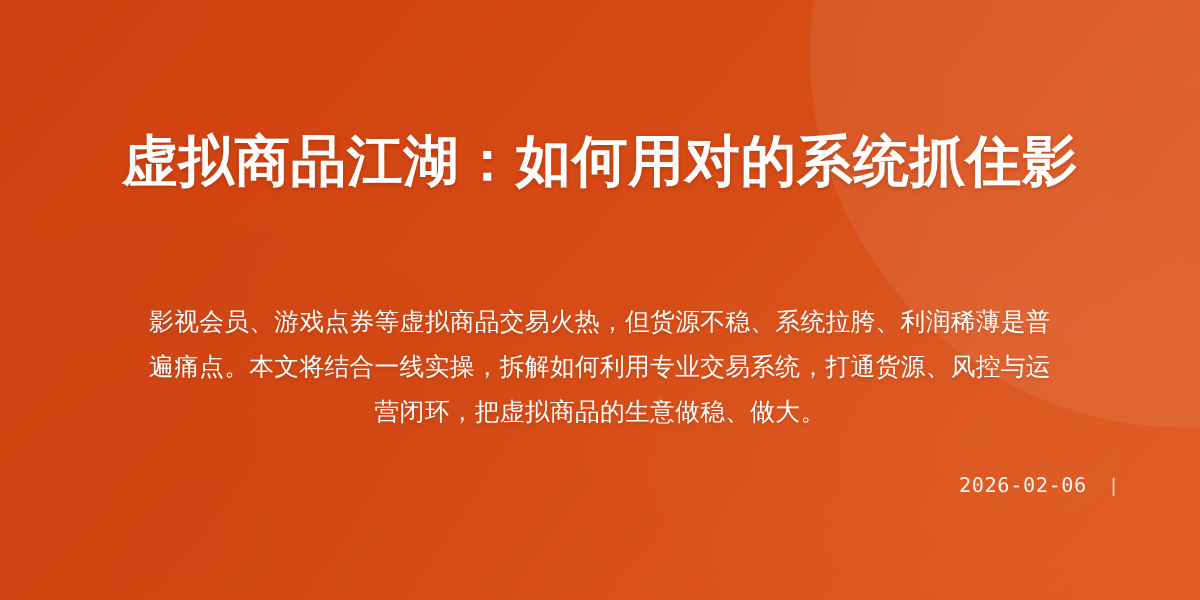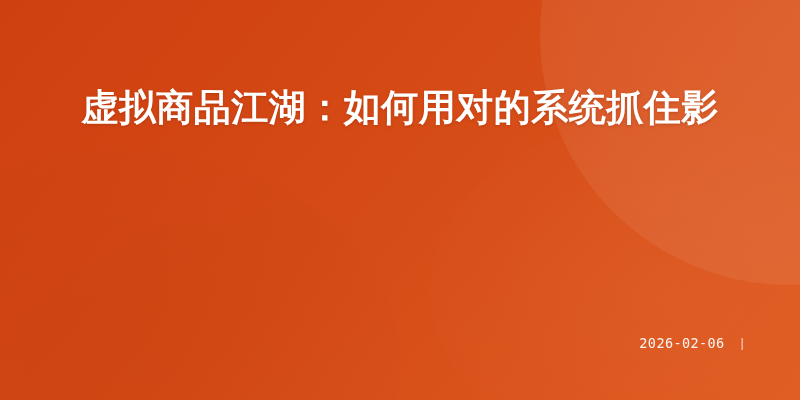--- a/index.html
+++ b/index.html
@@ -109,21 +109,21 @@
     font-size: 16.5px;
     line-height: 30px;
     letter-spacing: 0.2px;
     white-space: nowrap;
     text-shadow: 0 1px 2px rgba(120, 30, 0, 0.20);
   }
 
   #meta-block {
     position: absolute;
     right: 40px;
-    top: 333px;
+    top: 314px;
     display: flex;
     align-items: center;
     gap: 0px;
     color: rgba(255, 255, 255, 0.94);
   }
 
   #meta-date {
     font-family: "DejaVu Sans Mono", "Liberation Mono", monospace;
     font-size: 13.5px;
     letter-spacing: 0.4px;
@@ -151,20 +151,25 @@
   <div id="glow-top-right"></div>
   <div id="glow-lower-right"></div>
   <div id="shade-lower-left"></div>
 
   <div id="content">
 
     <div id="title-block">
       <span class="title-line">虚拟商品江湖：如何用对的系统抓住影</span>
     </div>
 
+    <div id="summary-block">
+      <span class="summary-line">影视会员、游戏点券等虚拟商品交易火热，但货源不稳、系统拉胯、利润稀薄是普</span>
+      <span class="summary-line">遍痛点。本文将结合一线实操，拆解如何利用专业交易系统，打通货源、风控与运</span>
+      <span class="summary-line">营闭环，把虚拟商品的生意做稳、做大。</span>
+    </div>
 
     <div id="meta-block">
       <span id="meta-date">2026-02-06</span>
       <span id="meta-separator">|</span>
     </div>
 
   </div>
 </div>
 
 </body></html>

